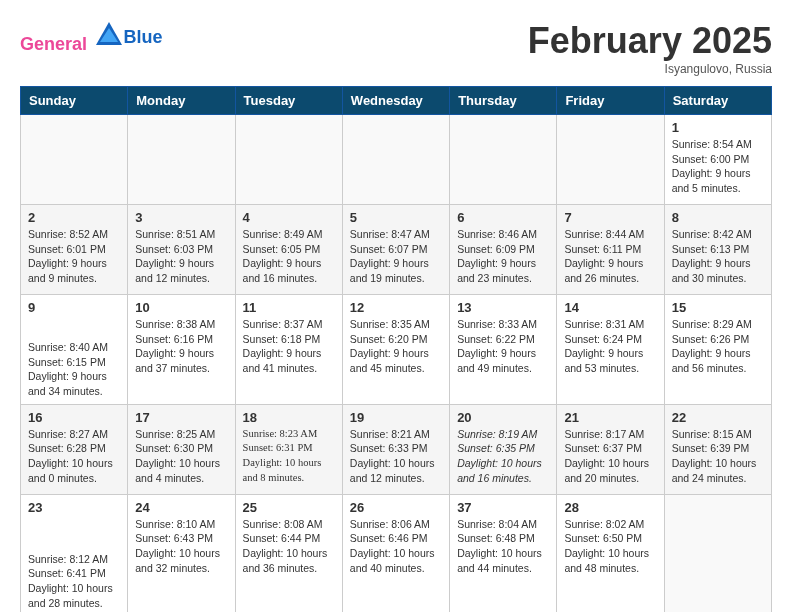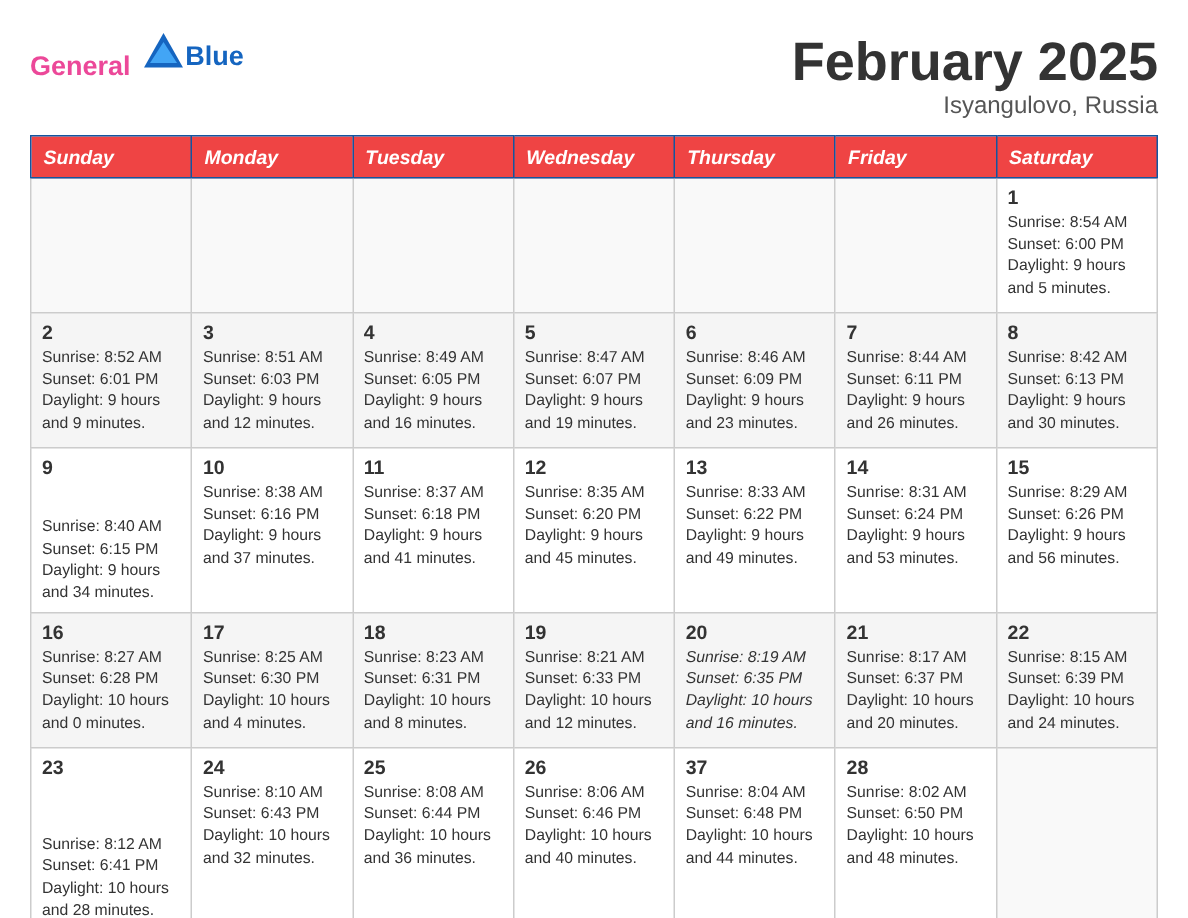--- a/index.html
+++ b/index.html
@@ -37,36 +37,35 @@
     }
     .title-block {
       text-align: right;
     }
     .month-title {
       font-size: 36px;
       font-weight: bold;
       color: #333;
     }
     .location-title {
-      font-size: 16px;
+      font-size: 12px;
       color: #555;
     }
     .calendar {
       width: 100%;
       border-collapse: collapse;
       border: 1px solid #ccc;
     }
     .calendar th {
-      background-color: #ef4444;
+      background-color: #0c4a6e;
       color: #fff;
       text-align: left;
       padding: 6px 8px;
       font-size: 13px;
       border: 1px solid #1255a0;
-      font-style: italic;
     }
     .calendar td {
       vertical-align: top;
       padding: 5px 7px;
       border: 1px solid #ccc;
       width: calc(100% / 7);
       height: 90px;
       background: #fff;
       font-size: 11px;
       color: #333;
@@ -232,21 +231,21 @@
 Daylight: 10 hours and 0 minutes.</div>
         </td>
         <td>
           <span class="day-number">17</span>
           <div class="day-info" style="white-space: pre-line;">Sunrise: 8:25 AM
 Sunset: 6:30 PM
 Daylight: 10 hours and 4 minutes.</div>
         </td>
         <td>
           <span class="day-number">18</span>
-          <div class="day-info" style="white-space: pre-line;">Sunrise: 8:23 AM
+          <div class="day-info" style="white-space: pre-line; font-family: Liberation Serif, serif;">Sunrise: 8:23 AM
 Sunset: 6:31 PM
 Daylight: 10 hours and 8 minutes.</div>
         </td>
         <td>
           <span class="day-number">19</span>
           <div class="day-info" style="white-space: pre-line;">Sunrise: 8:21 AM
 Sunset: 6:33 PM
 Daylight: 10 hours and 12 minutes.</div>
         </td>
         <td>

